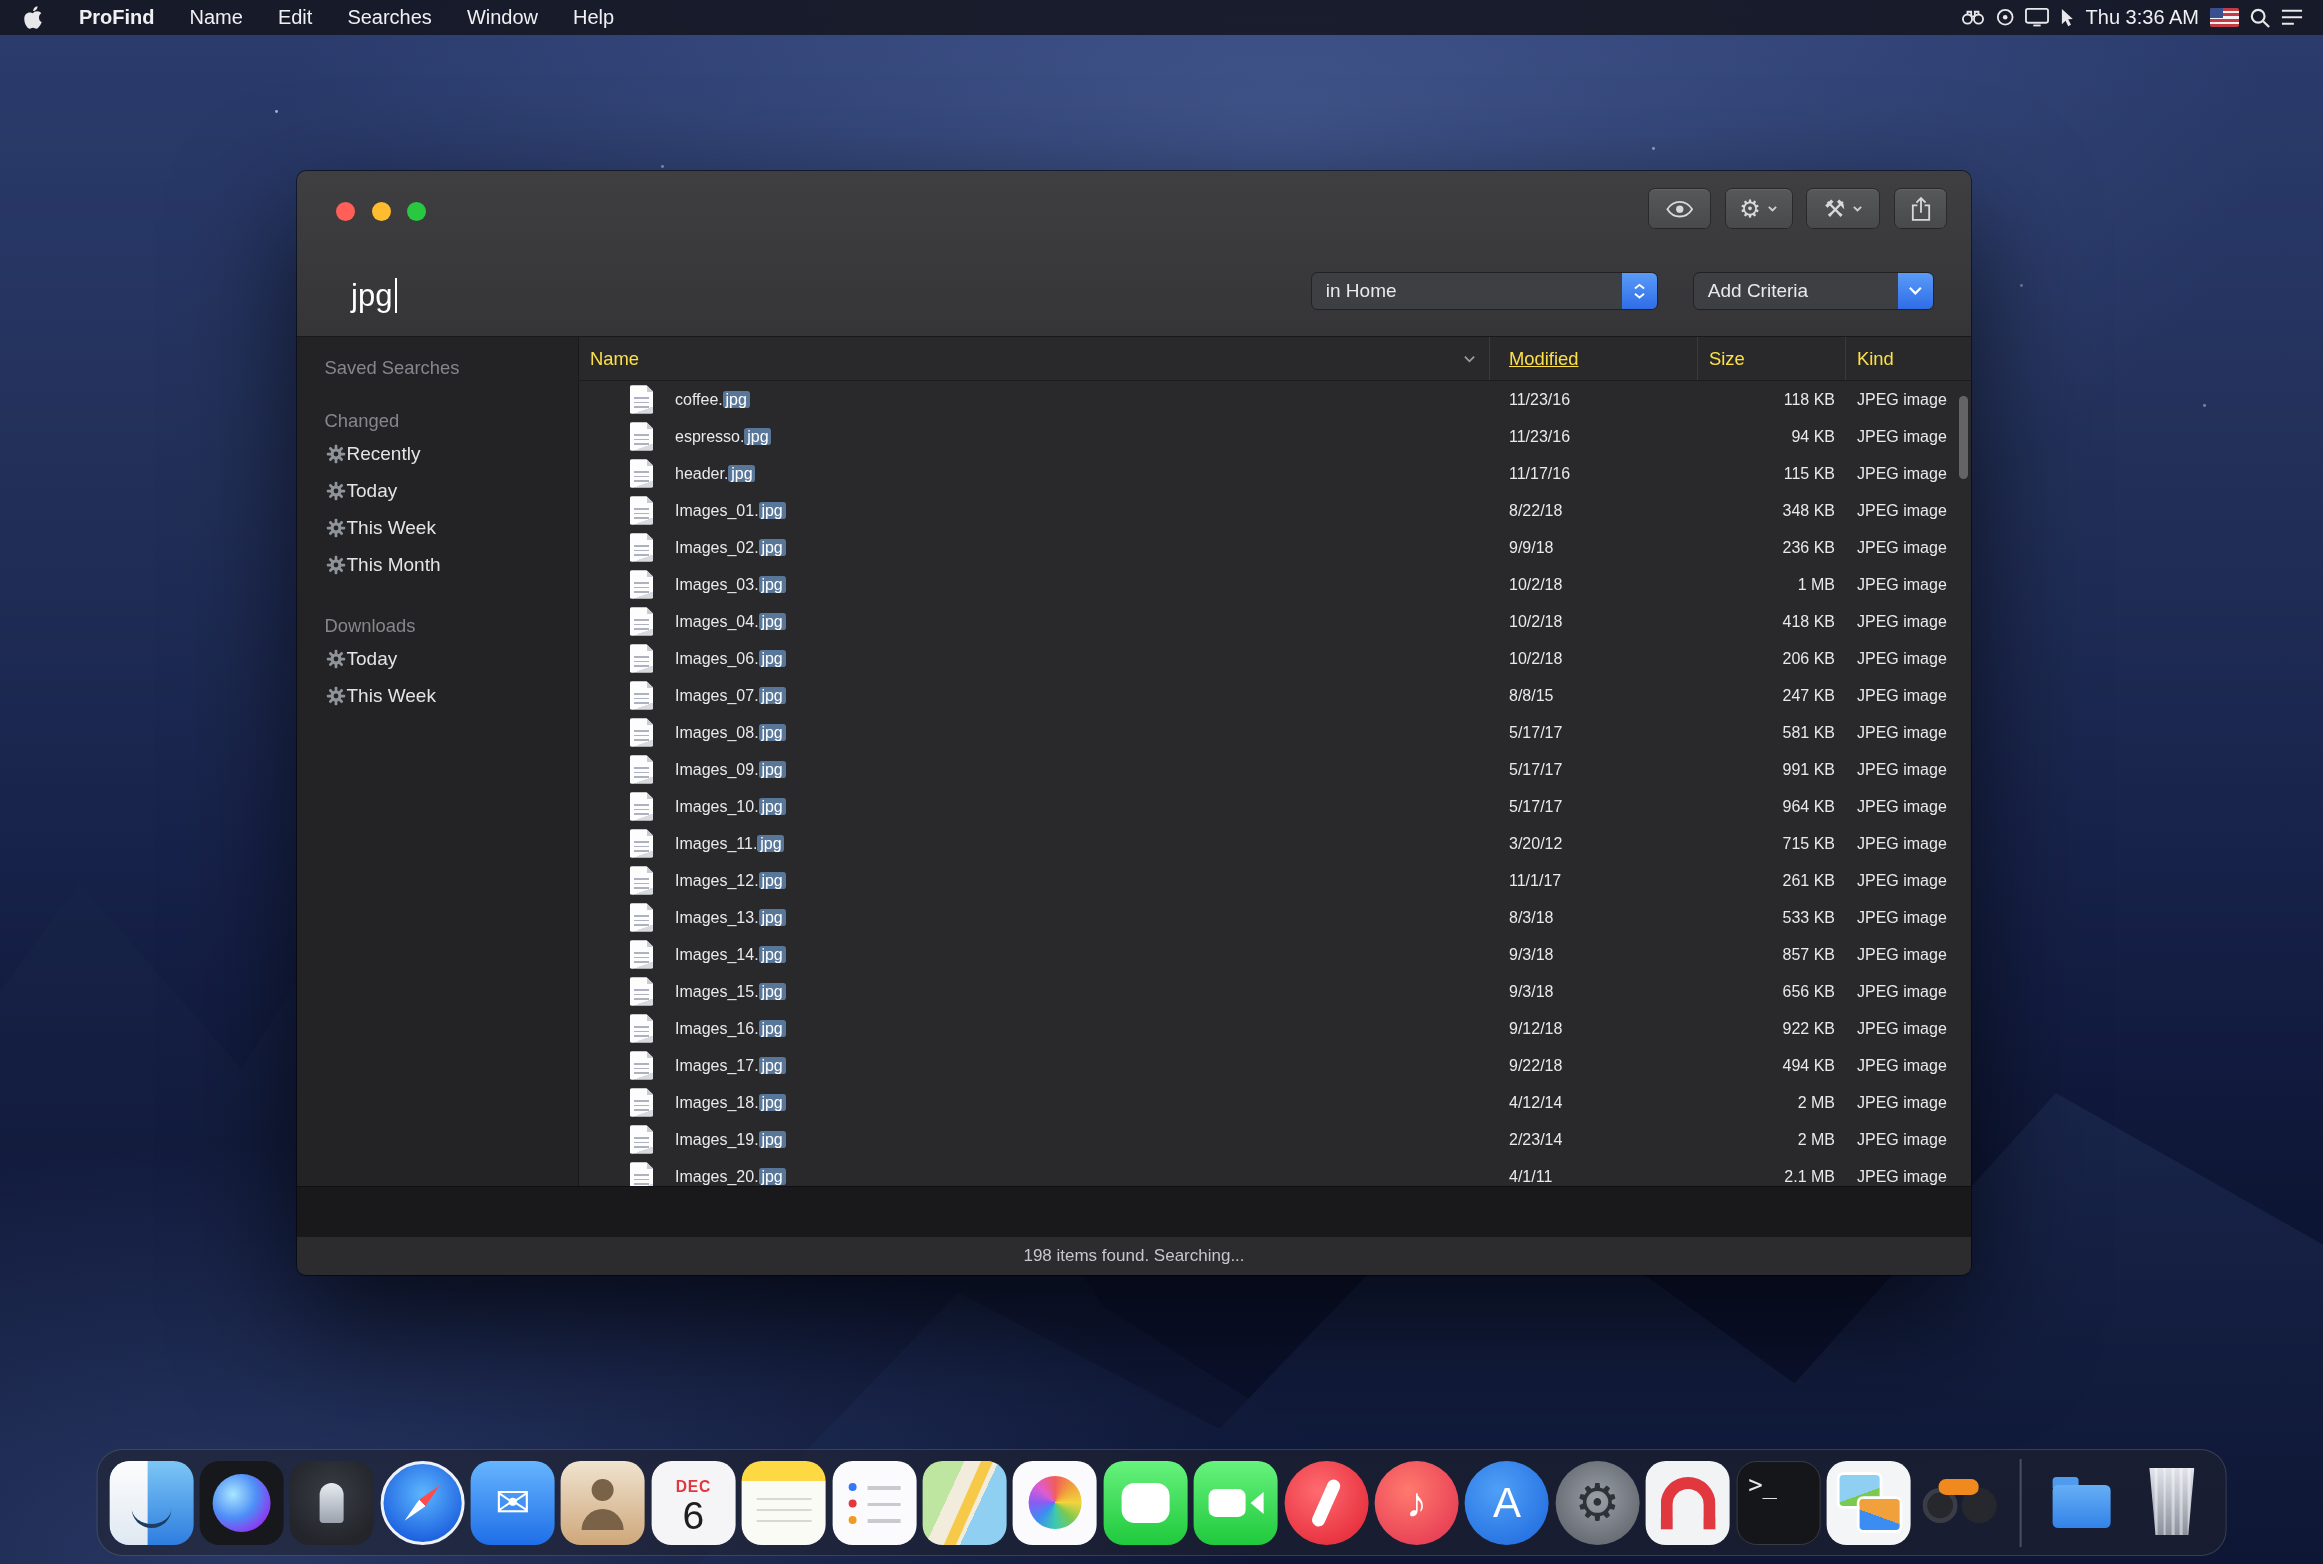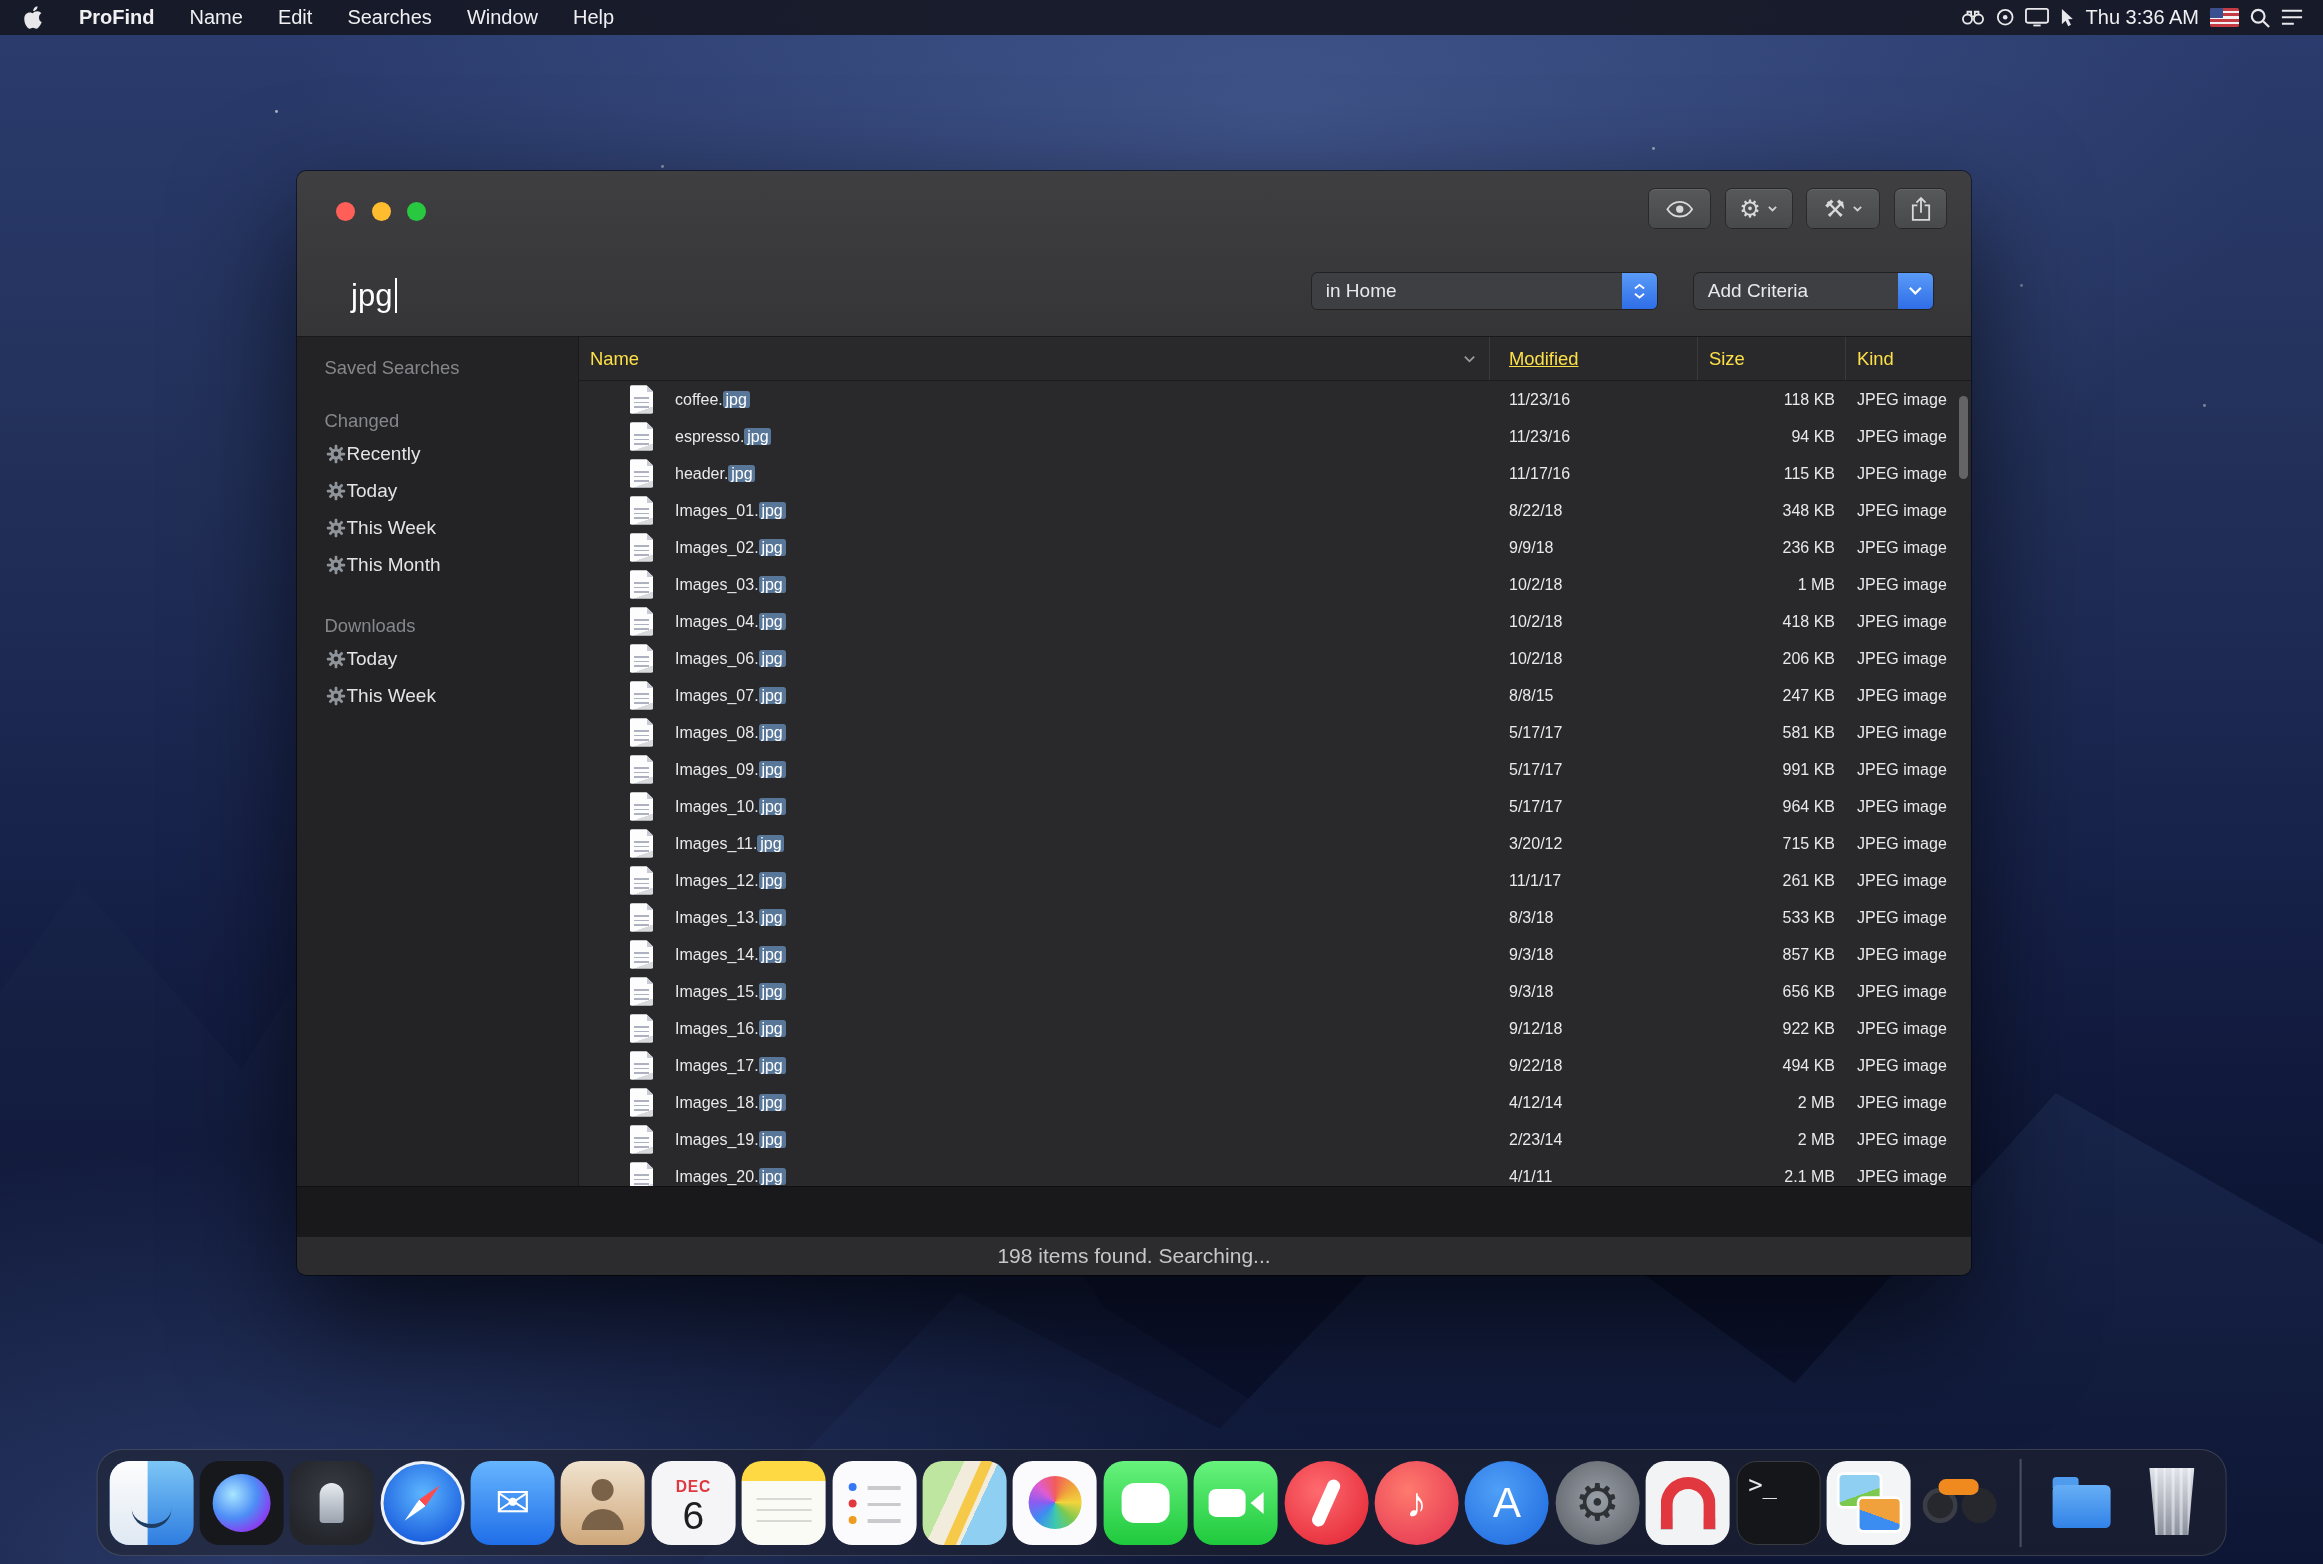--- a/index.html
+++ b/index.html
@@ -99,21 +99,21 @@
   .doc-icon::after { content:""; position:absolute; left:3.7px; right:3.7px; top:12px; height:13px;
     background:repeating-linear-gradient(180deg,#aeb2c0 0 1.8px,transparent 1.8px 4.6px); }
   .fname { white-space:nowrap; }
   .match { background:#587698; color:#fff; border-radius:2.8px; padding:0 2.8px; }
   .vscroll { position:absolute; right:2.8px; top:53px; width:9.2px; height:588px; }
   .vscroll-thumb { position:absolute; top:5.5px; left:0; width:9.2px; height:83px; border-radius:4.6px;
     background:rgba(255,255,255,0.28); }
 
   .bottomstrip { height:50px; flex:0 0 auto; background:#19191b; border-top:0.9px solid #101012; }
   .statusbar { height:39px; flex:0 0 auto; background:#2c2c2e; border-top:0.9px solid #1a1a1c;
-    display:flex; align-items:center; justify-content:center; color:#c6c6cb; font-size:21px; }
+    display:flex; align-items:center; justify-content:center; color:#c6c6cb; font-size:17px; }
 
   
   .dock { position:absolute; left:50%; transform:translateX(-50%); bottom:9.2px; z-index:60;
     display:flex; align-items:center; gap:6.4px; padding:8.3px 12px;
     background:rgba(32,34,46,0.55); border:0.9px solid rgba(255,255,255,0.14); border-radius:26px; }
   .dock-sep { width:1.8px; height:88px; background:rgba(255,255,255,0.22); margin:0 12px; }
   .dock-icon { width:84px; height:84px; border-radius:20px; flex:0 0 auto; position:relative;
     display:flex; align-items:center; justify-content:center; overflow:hidden; }
   .di-glyph { font-size:42px; line-height:1; color:#fff; }
 

